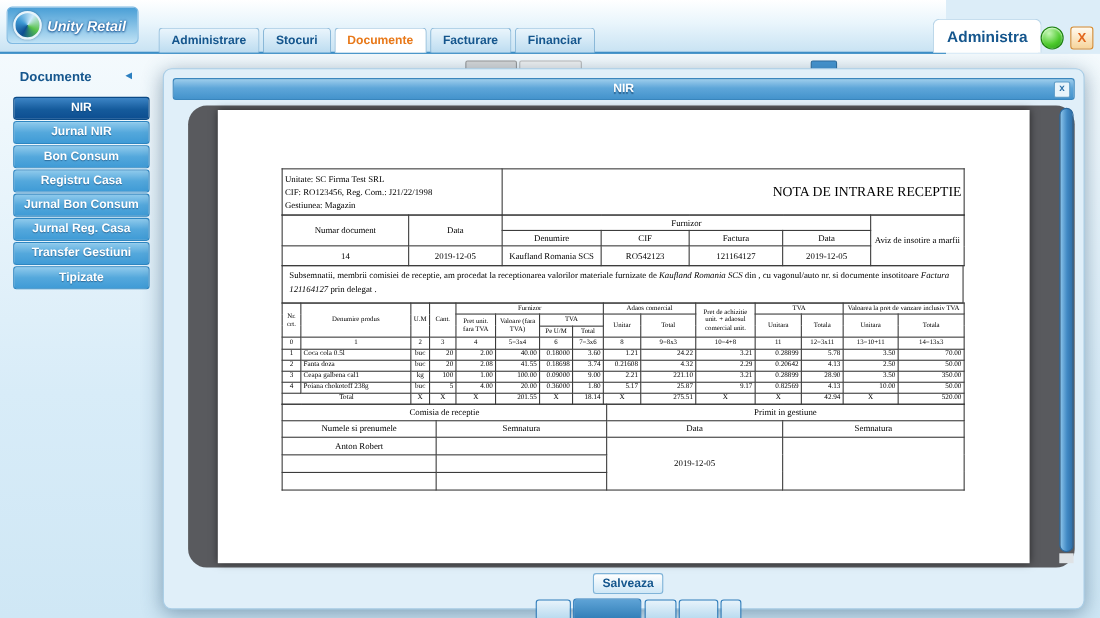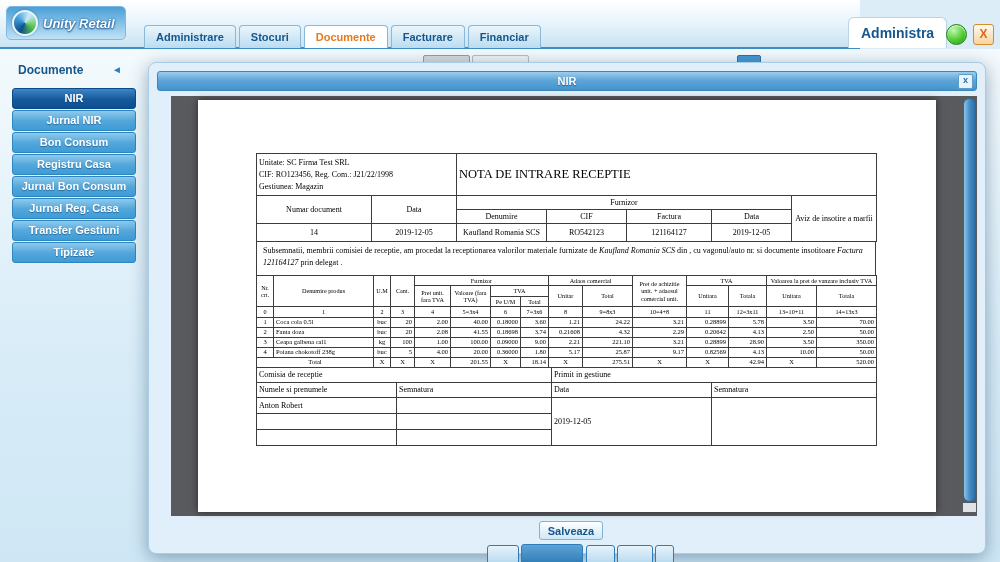--- a/index.html
+++ b/index.html
@@ -59,21 +59,21 @@
     background:#e0eff9;border:1px solid #a9cde6;border-radius:8px;
     box-shadow:0 4px 18px rgba(30,70,105,.45);z-index:40;}
   .modal-titlebar{position:absolute;left:8px;top:8px;width:818px;height:18px;
     background:linear-gradient(180deg,#9dcdec 0%,#5ea6d9 45%,#4493cc 100%);
     border:1px solid #3a86bd;border-radius:3px;}
   .modal-title{display:block;text-align:center;line-height:18px;color:#ffffff;
     font-size:11px;font-weight:bold;text-shadow:0 1px 1px rgba(16,60,100,.6);}
   .modal-close{position:absolute;right:3px;top:2px;width:13px;height:13px;
     background:#e8f4fb;border:1px solid #5d9cc8;border-radius:2px;color:#2a6ea6;
     font-size:9px;font-weight:bold;text-align:center;line-height:11px;cursor:pointer;}
-  .viewer{position:absolute;left:22px;top:33px;width:806px;height:420px;background:#595a5e;}
+  .viewer{position:absolute;left:22px;top:33px;width:806px;height:420px;background:#595a5e;border-radius:17px;}
   .page{position:absolute;left:27px;top:4px;width:738px;height:412px;background:#ffffff;
     box-shadow:0 0 7px rgba(0,0,0,.55);}
   .vscroll{position:absolute;left:792px;top:2px;width:13px;height:416px;}
   .vthumb{position:absolute;left:0;top:0;width:11px;height:402px;
     background:linear-gradient(90deg,#8cc4ea,#4189c4 55%,#2f6fa8);
     border:1px solid #2a679c;border-radius:7px;cursor:pointer;}
   .vcorner{position:absolute;left:0;top:405px;width:13px;height:9px;background:#dfe3e6;}
   .save-btn{position:absolute;left:50%;margin-left:-28px;top:458px;width:64px;height:19px;
     background:linear-gradient(180deg,#ffffff,#cfe7f6);border:1px solid #7fb3d8;border-radius:3px;
     color:#15568d;font-size:11px;font-weight:bold;font-family:"Liberation Sans",sans-serif;
@@ -89,33 +89,33 @@
   .pg5{left:655px;top:545px;width:17px;}
 
   
   .doc{position:absolute;left:58px;top:53px;width:620px;color:#000;
     font-family:"Liberation Serif",serif;}
   .dt{border-collapse:collapse;table-layout:fixed;width:620px;
     font-family:"Liberation Serif",serif;color:#000;}
   .dt td,.dt th{border:1px solid #3c3c3c;font-weight:normal;padding:1px 2px;overflow:hidden;}
   .company{font-size:8px;text-align:left;vertical-align:middle;padding:2px 5px;}
   .company div{margin:3px 0;}
-  .doc-title{font-size:12.5px;font-weight:bold;text-align:left;vertical-align:middle;}
+  .doc-title{font-size:12.5px;font-weight:bold;text-align:right;vertical-align:middle;}
   .t2{margin-top:-1px;}
   .t2 td{font-size:8px;text-align:center;height:11px;vertical-align:middle;}
   .t2 .vrow td{height:15px;}
   .stmt{box-sizing:border-box;width:620px;margin-top:-1px;border:1px solid #3c3c3c;
     padding:3px 6px 5px 6px;font-size:8px;line-height:1.55;}
   .it{font-style:italic;}
   .t3{margin-top:-1px;}
   .t3 th{font-size:6.2px;line-height:1.2;text-align:center;vertical-align:middle;padding:1px;}
   .t3 td{font-size:6.5px;line-height:1.15;height:9px;padding:0 2px;vertical-align:middle;}
   .al{text-align:left;} .ac{text-align:center;} .ar{text-align:right;}
   .t4{margin-top:-1px;}
-  .t4 td{font-size:8px;height:12px;vertical-align:middle;}
+  .t4 td{font-size:8px;text-align:center;height:12px;vertical-align:middle;}
   .t4 .sig td{height:13px;}
 </style>
 </head>
 <body>
 
 <div class="topbar">
   <div class="logo">
     <span class="logo-swirl"></span>
     <span class="logo-text">Unity Retail</span>
   </div>

